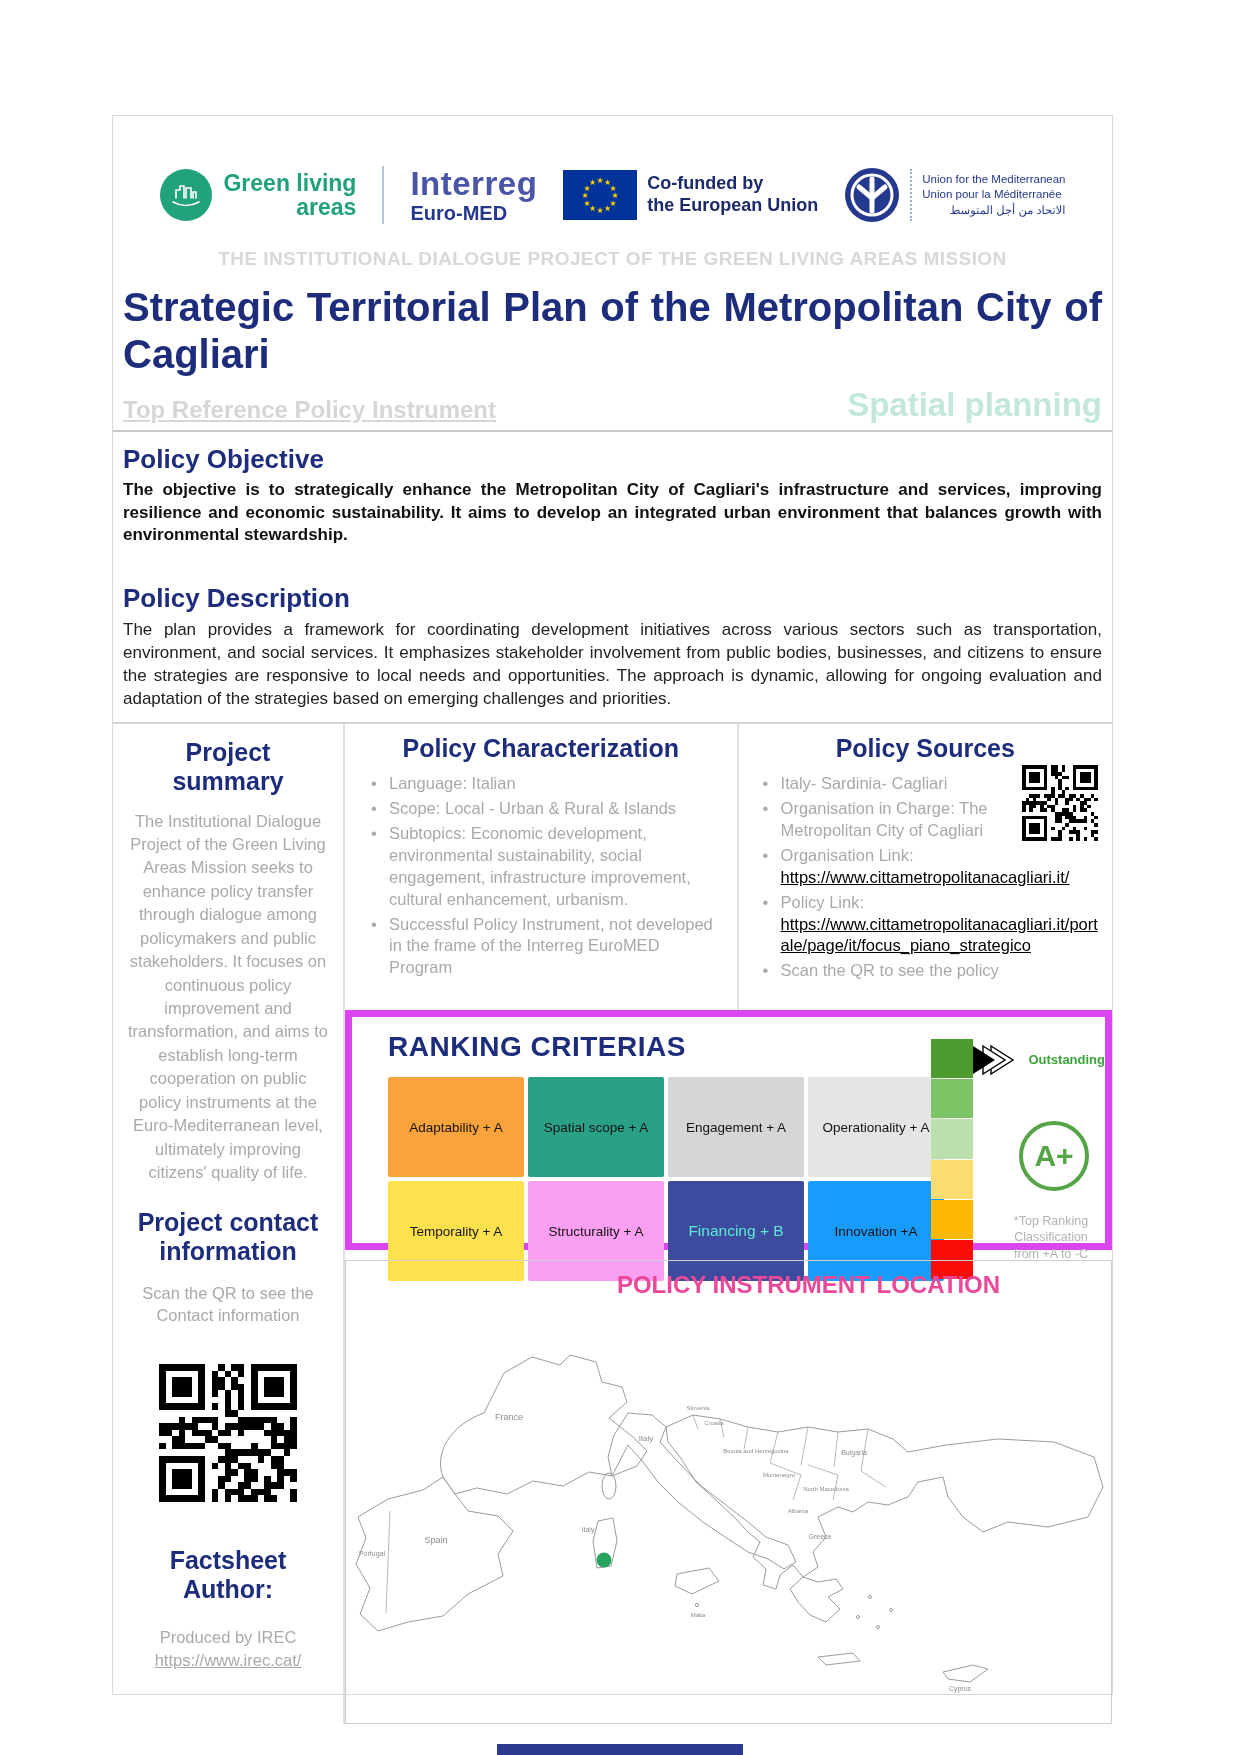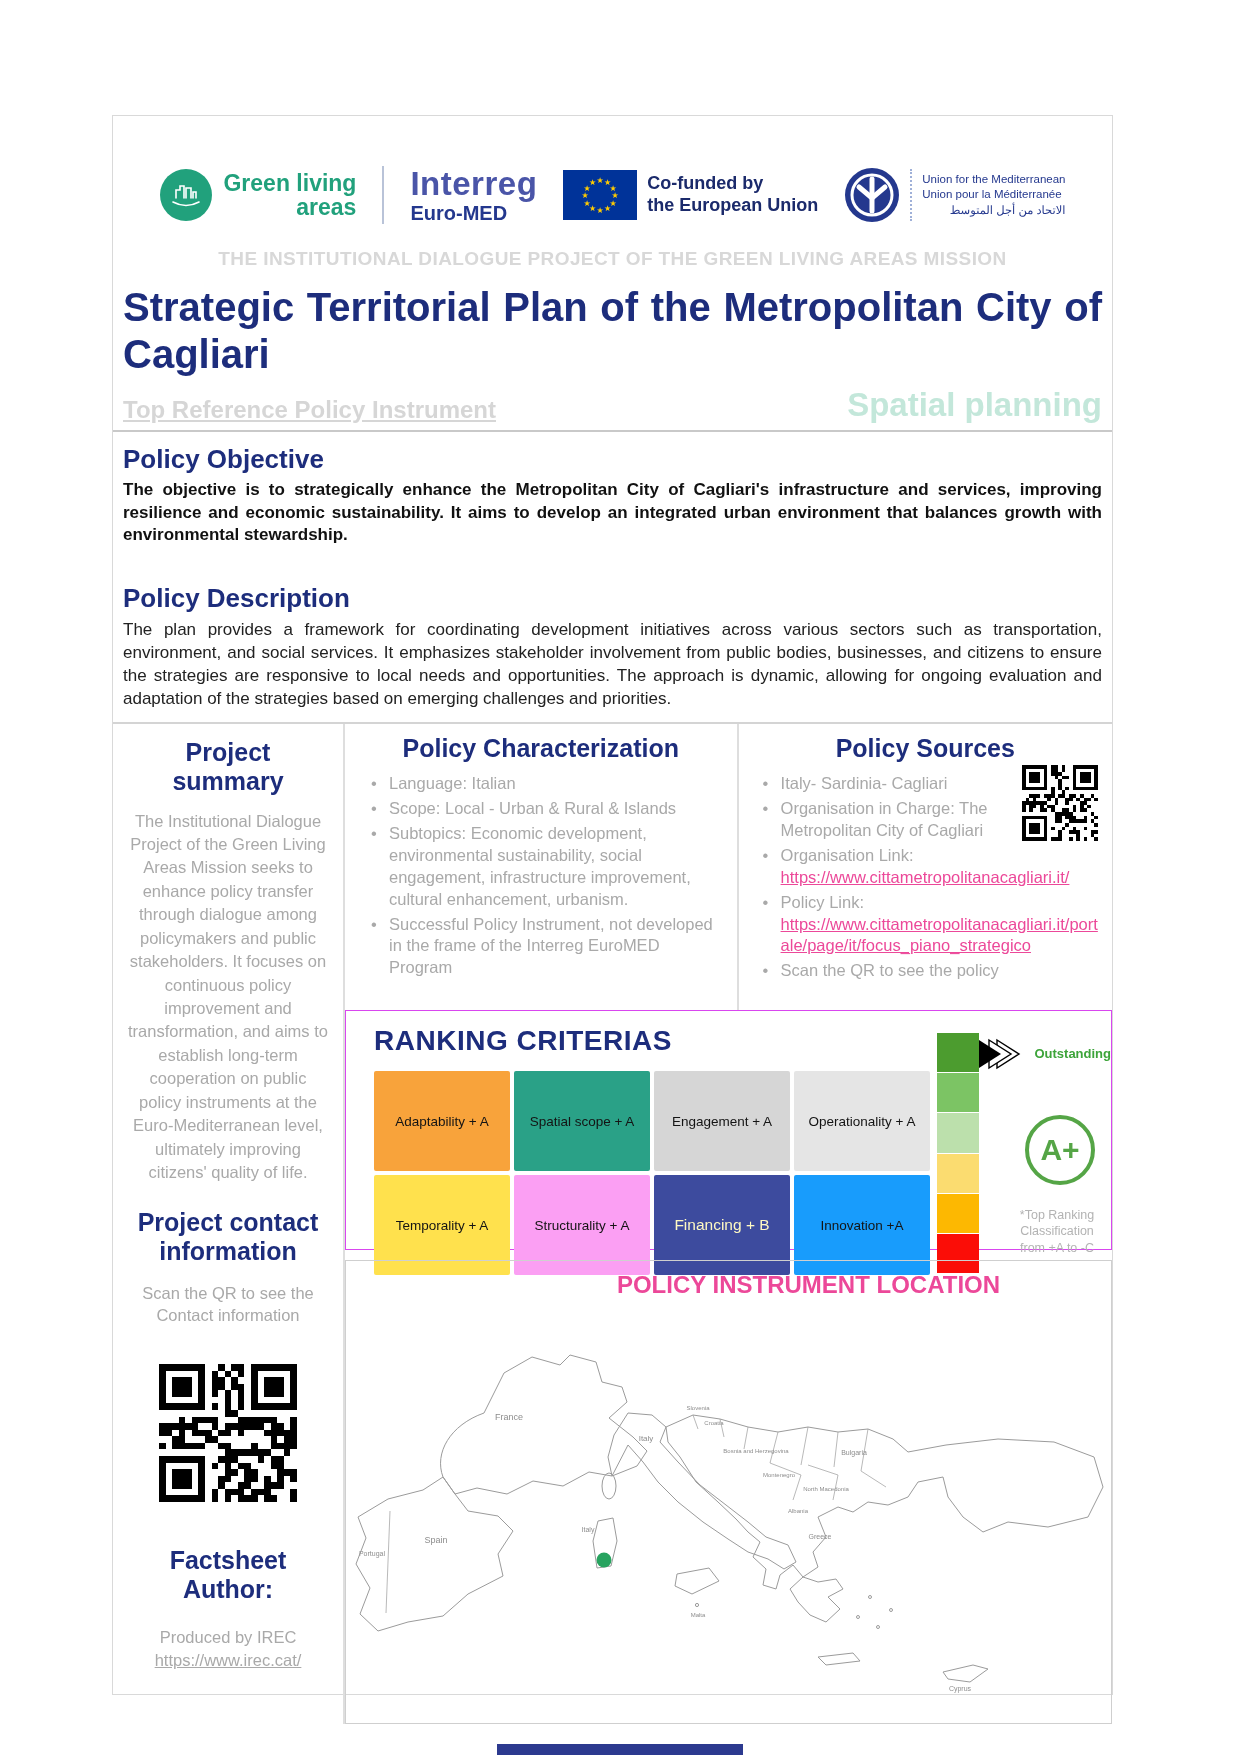--- a/index.html
+++ b/index.html
@@ -46,29 +46,29 @@
   .site-link{display:inline-block;margin-top:4px;font-size:16.5px;color:#a9a9a9;text-decoration:underline;}
 
   .rightarea{flex:1;display:flex;flex-direction:column;min-width:0;}
   .textcols{display:flex;min-height:286px;box-sizing:border-box;}
   .col2{flex:51;border-right:2px solid #dedede;padding:10px 16px 8px 16px;min-width:0;}
   .col3{flex:49;padding:10px 14px 8px 14px;min-width:0;}
   .col2 .col-h,.col3 .col-h{text-align:center;}
   ul.bullets{list-style:none;margin:10px 0 0 0;padding:0 0 0 8px;}
   ul.bullets li{position:relative;padding-left:20px;margin:3px 0;font-size:16.5px;line-height:1.33;color:#a9a9a9;}
   ul.bullets li::before{content:"•";position:absolute;left:2px;color:#a9a9a9;}
-  .src-link{color:#ec4899;word-break:break-all;}
+  .src-link{color:#000000;word-break:break-all;}
   .qr-small{float:right;width:76px;height:76px;margin:2px 0 6px 10px;}
 
   
-  .rankbox{border:1px solid #d946ef;box-sizing:border-box;height:240px;position:relative;padding:14px 24px;}
+  .rankbox{border:7px solid #d946ef;box-sizing:border-box;height:240px;position:relative;padding:14px 32px;}
   .rank-h{font-size:28px;font-weight:800;color:#1d2d7c;letter-spacing:.5px;margin-left:4px;}
   .tiles{display:grid;grid-template-columns:repeat(4,136px);grid-auto-rows:100px;gap:4px;margin-top:14px;margin-left:4px;}
   .tile{display:flex;align-items:center;justify-content:center;text-align:center;font-size:13.5px;color:#141414;padding:4px;box-sizing:border-box;border-radius:2px;}
-  .tile-financing{font-size:15.5px;color:#fef9c3;}
+  .tile-financing{font-size:15.5px;color:#5eead4;}
   .scale{position:absolute;top:22px;right:132px;width:42px;height:240px;display:flex;flex-direction:column;}
   .scale div{flex:1;}
   .scale div + div{margin-top:1px;}
   .arrowmark{position:absolute;top:26px;right:90px;width:46px;height:34px;}
   .outstanding{position:absolute;top:35px;right:0px;font-size:13px;font-weight:bold;color:#3da43a;}
   .grade-circle{position:absolute;top:104px;right:16px;width:70px;height:70px;border:4px solid #55a546;border-radius:50%;display:flex;align-items:center;justify-content:center;font-size:30px;font-weight:bold;color:#55a546;box-sizing:border-box;}
   .rank-note{position:absolute;top:196px;right:4px;width:100px;font-size:12.5px;line-height:1.3;color:#b3b3b3;text-align:center;}
 
   
   .mapbox{border:1px solid #cfcfcf;box-sizing:border-box;margin-top:10px;flex:1;position:relative;overflow:hidden;}

